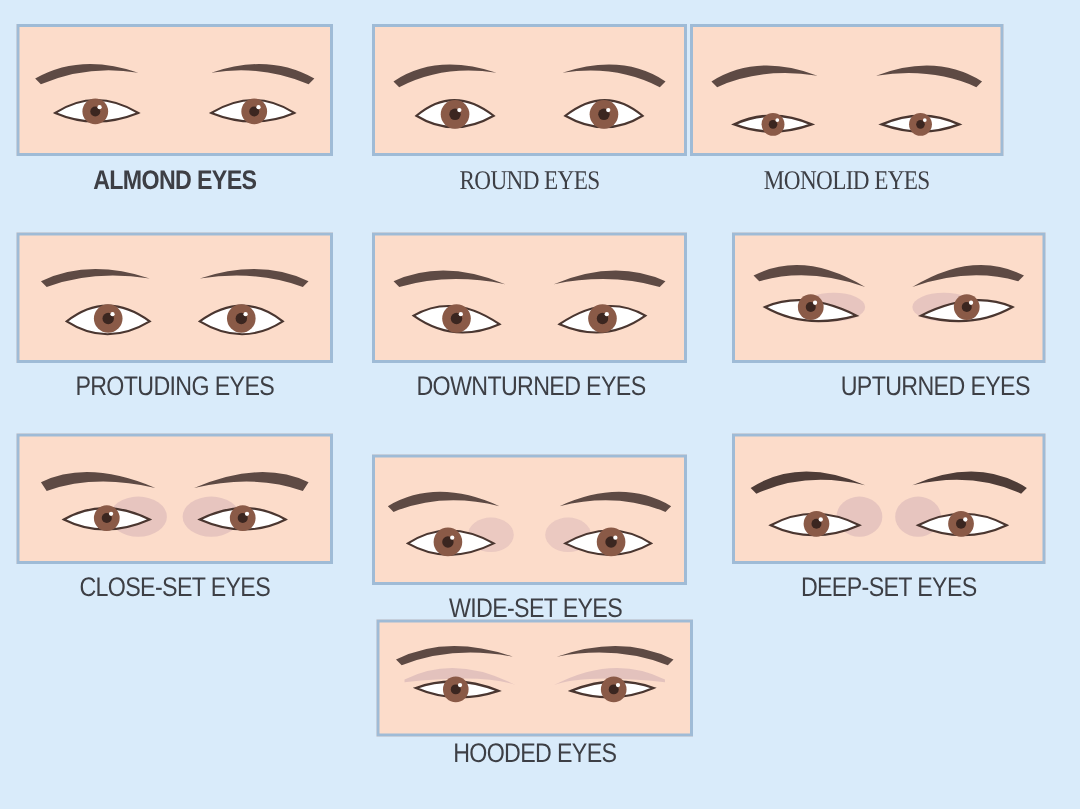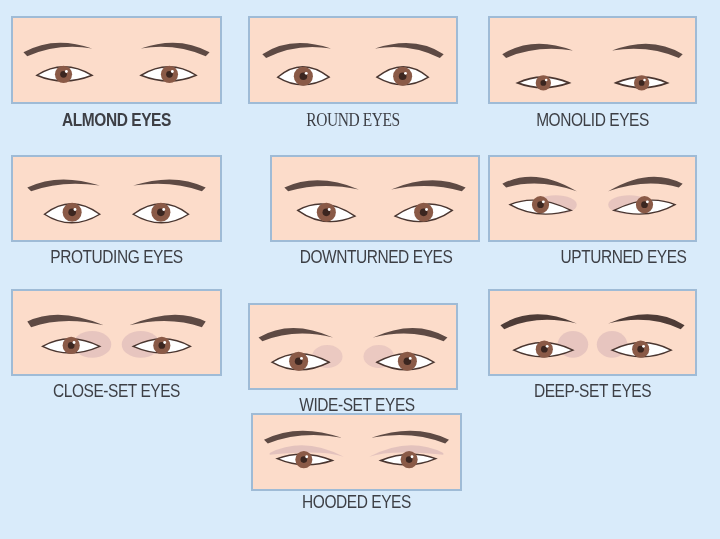--- a/index.html
+++ b/index.html
@@ -61,21 +61,21 @@
         <circle cx="56" cy="58" r="1.5" fill="#fff"></circle>
       <path d="M184 62 Q158 40 130 62 Q158 78 184 62 Z" fill="#fff" stroke="#4a3630" stroke-width="1.5"></path>
       <circle cx="157" cy="61" r="10" fill="#8a5a47"></circle>
         <circle cx="157" cy="61" r="4" fill="#3b2620"></circle>
         <circle cx="160" cy="58" r="1.5" fill="#fff"></circle>
     </svg>
   </div>
   <div class="label" style="top:94px;">ROUND EYES</div>
 </div>
 
-<div class="cell" style="left:488px;top:16px;width:209px;height:120px;">
+<div class="cell" style="left:460px;top:16px;width:209px;height:120px;font-family:Liberation Serif, serif;">
   <div class="panel" style="left:0;top:0;width:209px;height:88px;">
     <svg class="eye-svg" viewBox="0 0 209 88">
       <path d="M10 38 Q42 18 84 34 Q45 28 14 42 Z" fill="#5e4a44"></path>
       <path d="M199 38 Q167 18 125 34 Q164 28 195 42 Z" fill="#5e4a44"></path>
       <path d="M26 68 Q52 56 80 68 Q52 78 26 68 Z" fill="#fff" stroke="#4a3630" stroke-width="1.8"></path>
       <circle cx="53" cy="68" r="8" fill="#8a5a47"></circle>
         <circle cx="53" cy="68" r="3" fill="#3b2620"></circle>
         <circle cx="56" cy="65" r="1.3" fill="#fff"></circle>
       <path d="M183 68 Q157 56 129 68 Q157 78 183 68 Z" fill="#fff" stroke="#4a3630" stroke-width="1.8"></path>
       <circle cx="156" cy="68" r="8" fill="#8a5a47"></circle>
@@ -97,21 +97,21 @@
         <circle cx="62" cy="55" r="1.5" fill="#fff"></circle>
       <path d="M181 60 Q153 38 123 60 Q153 78 181 60 Z" fill="#fff" stroke="#4a3630" stroke-width="1.5"></path>
       <circle cx="152" cy="58" r="10" fill="#8a5a47"></circle>
         <circle cx="152" cy="58" r="4" fill="#3b2620"></circle>
         <circle cx="155" cy="55" r="1.5" fill="#fff"></circle>
     </svg>
   </div>
   <div class="label" style="top:92px;">PROTUDING EYES</div>
 </div>
 
-<div class="cell" style="left:248px;top:155px;width:212px;height:120px;margin-left:22px;">
+<div class="cell" style="left:248px;top:155px;width:212px;height:120px;">
   <div class="panel" style="left:0;top:0;width:210px;height:87px;">
     <svg class="eye-svg" viewBox="0 0 210 87">
       <path d="M10 32 Q45 16 88 34 Q48 26 14 36 Z" fill="#5e4a44"></path>
       <path d="M200 32 Q165 16 122 34 Q162 26 196 36 Z" fill="#5e4a44"></path>
       <path d="M24 56 Q52 40 84 62 Q52 76 24 56 Z" fill="#fff" stroke="#4a3630" stroke-width="1.5"></path>
       <circle cx="54" cy="58" r="10" fill="#8a5a47"></circle>
         <circle cx="54" cy="58" r="4" fill="#3b2620"></circle>
         <circle cx="57" cy="55" r="1.5" fill="#fff"></circle>
       <path d="M186 56 Q158 40 126 62 Q158 76 186 56 Z" fill="#fff" stroke="#4a3630" stroke-width="1.5"></path>
       <circle cx="156" cy="58" r="10" fill="#8a5a47"></circle>

